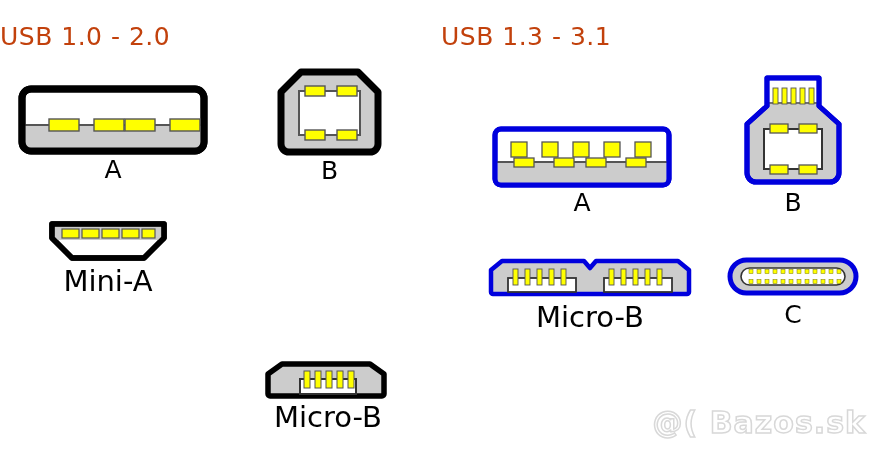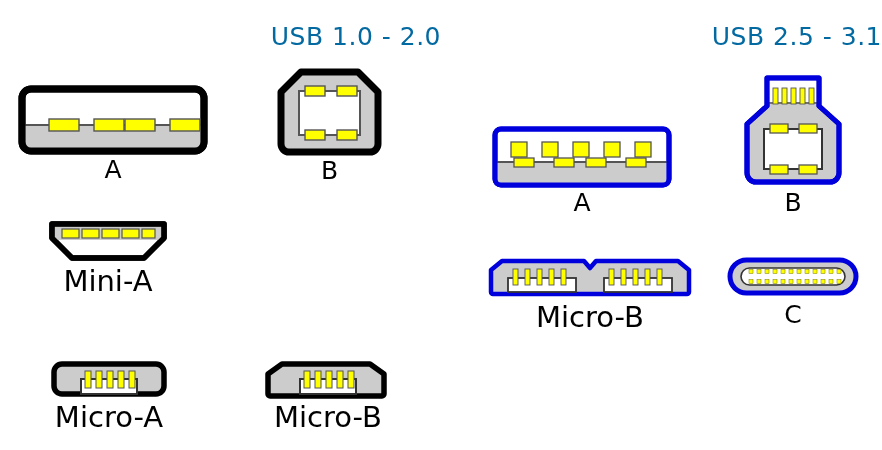--- a/index.html
+++ b/index.html
@@ -8,24 +8,24 @@
     background:#ffffff;
     font-family:"DejaVu Sans","Liberation Sans",sans-serif;
     overflow:hidden;
     position:relative;
   }
   .stage{position:absolute;inset:0;}
 
   .panel-title{
     position:absolute;
     font-size:25px;
-    color:#0369a1;
+    color:#c2410c;
     letter-spacing:0.5px;
     white-space:nowrap;
-    text-align:right;
+    text-align:left;
     font-weight:400;
   }
   #title-left{left:0;top:22px;width:441px;}
   #title-right{left:441px;top:22px;width:441px;}
 
   .conn{position:absolute;}
   .conn svg{display:block;}
   .conn-label{
     text-align:center;
     font-size:25px;
@@ -47,21 +47,21 @@
     white-space:nowrap;
     user-select:none;
   }
 </style>
 </head>
 <body>
 
 <div class="stage">
 
   <div class="panel-title" id="title-left">USB 1.0 - 2.0</div>
-  <div class="panel-title" id="title-right">USB 2.5 - 3.1</div>
+  <div class="panel-title" id="title-right">USB 1.3 - 3.1</div>
 
   <div class="conn" style="left:18px;top:85px;">
     <svg width="190" height="70" viewBox="0 0 190 70">
       <rect x="4" y="4" width="182" height="62" rx="9" ry="9" fill="#ffffff" stroke="#000000" stroke-width="7"></rect>
       <path d="M7.5 40 H182.5 V61 a6 6 0 0 1 -6 6 H13.5 a6 6 0 0 1 -6 -6 Z" fill="#cccccc"></path>
       <line x1="7" y1="40" x2="183" y2="40" stroke="#555555" stroke-width="2"></line>
       <rect x="4" y="4" width="182" height="62" rx="9" ry="9" fill="none" stroke="#000000" stroke-width="7"></rect>
       <g fill="#ffff00" stroke="#555555" stroke-width="1.4">
         <rect x="31" y="34" width="30" height="12"></rect>
         <rect x="76" y="34" width="30" height="12"></rect>
@@ -96,34 +96,20 @@
         <rect x="34" y="9" width="17" height="9"></rect>
         <rect x="54" y="9" width="17" height="9"></rect>
         <rect x="74" y="9" width="17" height="9"></rect>
         <rect x="94" y="9" width="13" height="9"></rect>
       </g>
     </svg>
     <div class="conn-label sm">Mini-A</div>
   </div>
 
 
-  <div class="conn" style="left:50px;top:360px;">
-    <svg width="118" height="40" viewBox="0 0 118 40">
-      <rect x="4" y="4" width="110" height="30" rx="8" ry="8" fill="#cccccc" stroke="#000000" stroke-width="5.5"></rect>
-      <rect x="31" y="19" width="56" height="15" fill="#ffffff" stroke="#333333" stroke-width="2"></rect>
-      <g fill="#ffff00" stroke="#555555" stroke-width="1">
-        <rect x="35" y="11" width="6" height="17"></rect>
-        <rect x="46" y="11" width="6" height="17"></rect>
-        <rect x="57" y="11" width="6" height="17"></rect>
-        <rect x="68" y="11" width="6" height="17"></rect>
-        <rect x="79" y="11" width="6" height="17"></rect>
-      </g>
-    </svg>
-    <div class="conn-label sm">Micro-A</div>
-  </div>
 
   <div class="conn" style="left:264px;top:360px;">
     <svg width="128" height="40" viewBox="0 0 128 40">
       <path d="M4 34 V14 L18 4 H106 L120 14 V34 a2 2 0 0 1 -2 2 H6 a2 2 0 0 1 -2 -2 Z" fill="#cccccc" stroke="#000000" stroke-width="5.5" stroke-linejoin="round"></path>
       <rect x="36" y="19" width="56" height="15" fill="#ffffff" stroke="#333333" stroke-width="2"></rect>
       <g fill="#ffff00" stroke="#555555" stroke-width="1">
         <rect x="40" y="11" width="6" height="17"></rect>
         <rect x="51" y="11" width="6" height="17"></rect>
         <rect x="62" y="11" width="6" height="17"></rect>
         <rect x="73" y="11" width="6" height="17"></rect>
@@ -232,14 +218,15 @@
         <rect x="78" y="23.5" width="4" height="4"></rect>
         <rect x="86" y="23.5" width="4" height="4"></rect>
         <rect x="94" y="23.5" width="4" height="4"></rect>
         <rect x="102" y="23.5" width="4" height="4"></rect>
         <rect x="110" y="23.5" width="4" height="4"></rect>
       </g>
     </svg>
     <div class="conn-label">C</div>
   </div>
 
+  <div class="watermark">@( Bazos.sk</div>
 
 </div>
 
 </body></html>

